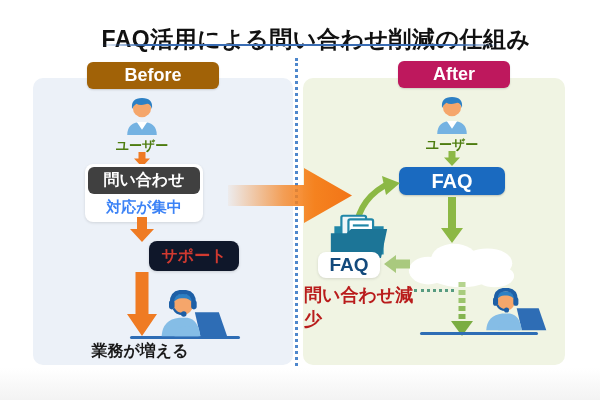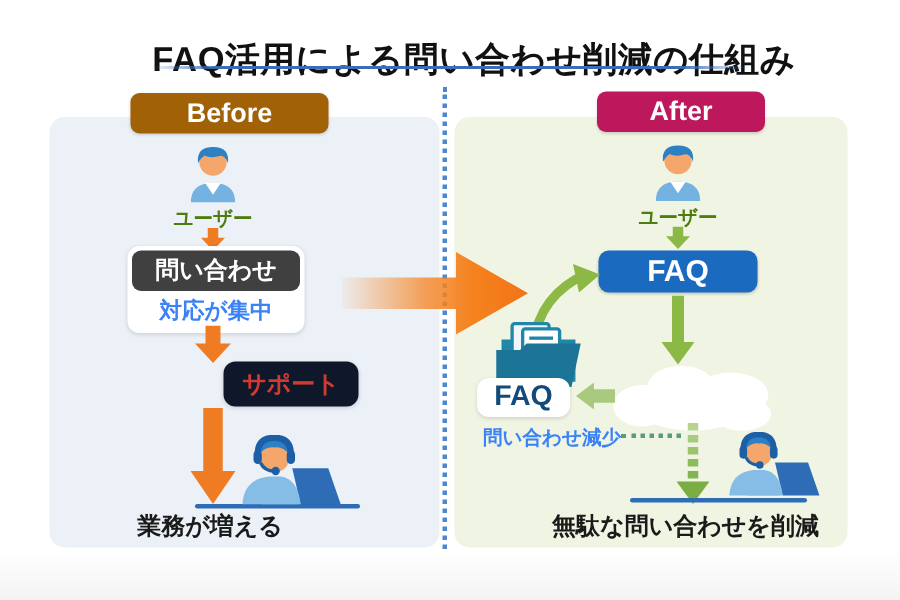--- a/index.html
+++ b/index.html
@@ -65,22 +65,22 @@
     position:absolute;left:318px;top:252px;width:62px;height:26px;background:#fff;
     border-radius:8px;box-shadow:0 1px 3px rgba(0,0,0,.12);
     display:flex;align-items:center;justify-content:center;
     font-size:19px;font-weight:800;color:#134a7c;
   }
   .cloud-label{
     position:absolute;left:404px;top:252px;width:115px;text-align:center;
     font-size:19px;font-weight:800;color:#7fae3c;
   }
   .decrease-caption{
-    position:absolute;left:304px;top:283px;width:110px;text-align:right;
-    font-size:13px;font-weight:700;color:#3b82f6;
+    position:absolute;left:304px;top:283px;width:110px;text-align:left;
+    font-size:18px;font-weight:700;color:#b91c1c;
   }
   .dotted-connector{
     position:absolute;left:414px;top:289px;width:40px;height:0;
     border-top:3px dotted #579b80;
   }
   .desk-line{position:absolute;height:3px;background:#2e6db5;border-radius:2px;}
   .footer-shade{
     position:absolute;left:0;top:368px;width:600px;height:32px;
     background:linear-gradient(180deg,#ffffff,#f3f3f3);
   }
@@ -233,16 +233,15 @@
     <path d="M24 42 Q36 36 48 43 L48 50 L22 50 Z" fill="#85bde6"></path>
     <circle cx="31" cy="16" r="11" fill="#f5a66b"></circle>
     <path d="M20 14 Q20 4 31 4 Q42 4 42 14 Q37 8 31 9 Q25 8 20 14 Z" fill="#2d80c4"></path>
     <path d="M19 14 Q19 2 31 2 Q43 2 43 14" fill="none" stroke="#1d5fa6" stroke-width="4.5"></path>
     <rect x="16" y="11" width="6" height="10" rx="3" fill="#1d5fa6"></rect>
     <rect x="40" y="11" width="6" height="10" rx="3" fill="#1d5fa6"></rect>
     <path d="M21 20 Q24 26 31 26" fill="none" stroke="#1d5fa6" stroke-width="2.5"></path>
     <circle cx="32" cy="26" r="3" fill="#1d5fa6"></circle>
   </svg>
 
-  <div class="result-caption" style="left:367px;top:341px;width:180px">無駄な問い合わせを削減</div>
 
   <div class="footer-shade"></div>
 </div>
 
 </body></html>

